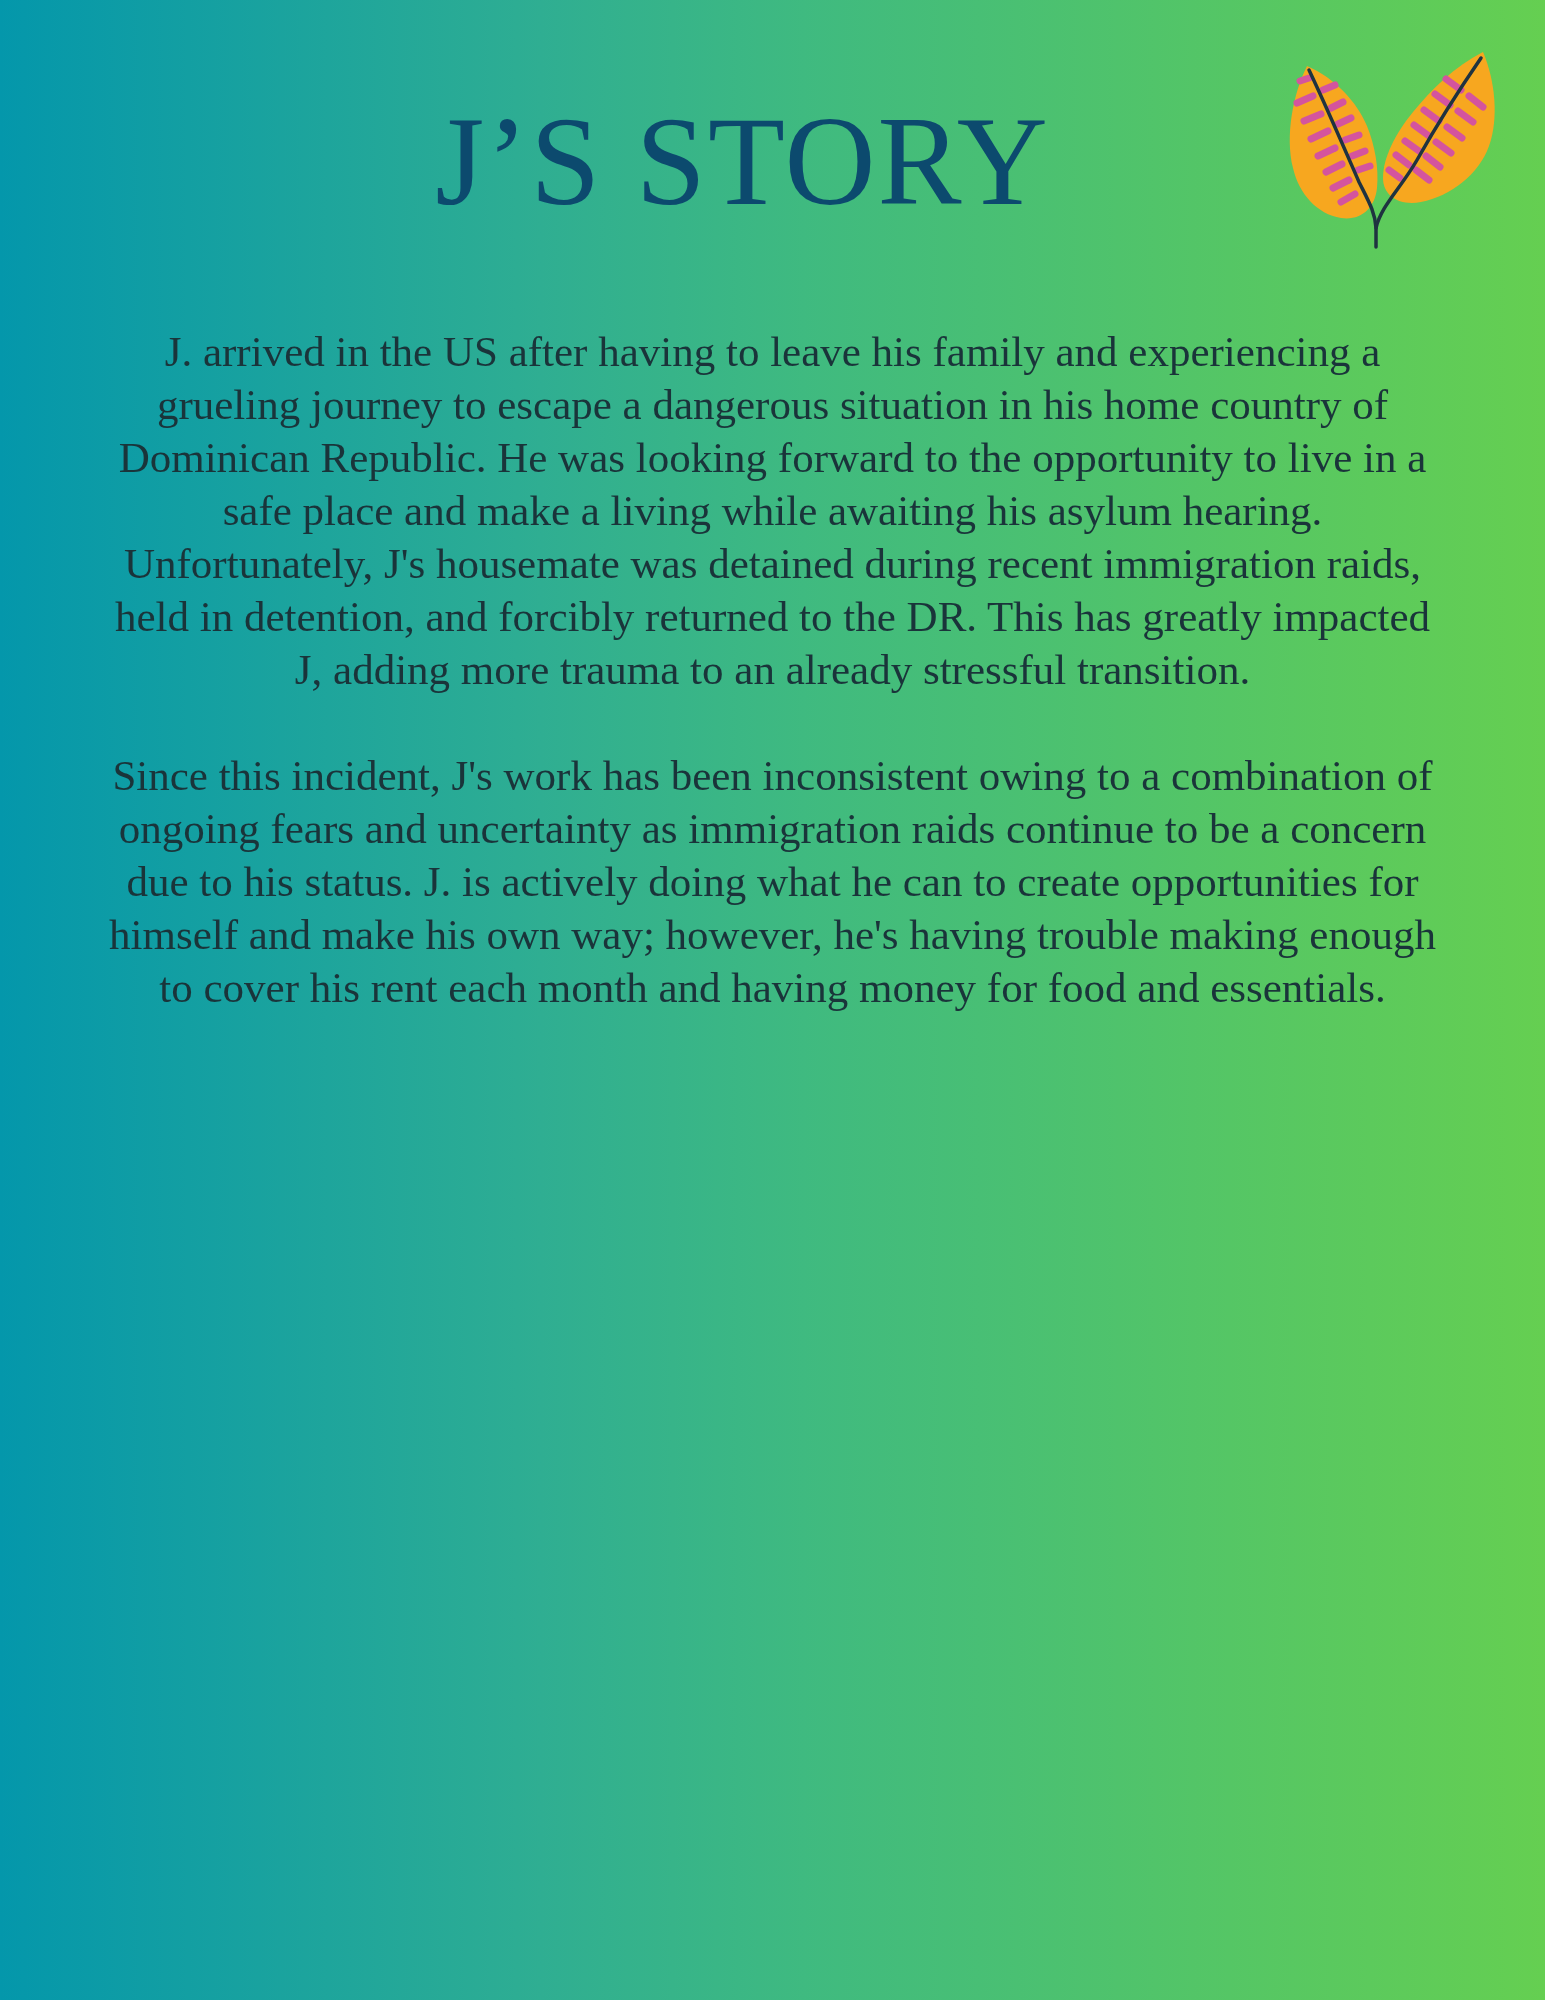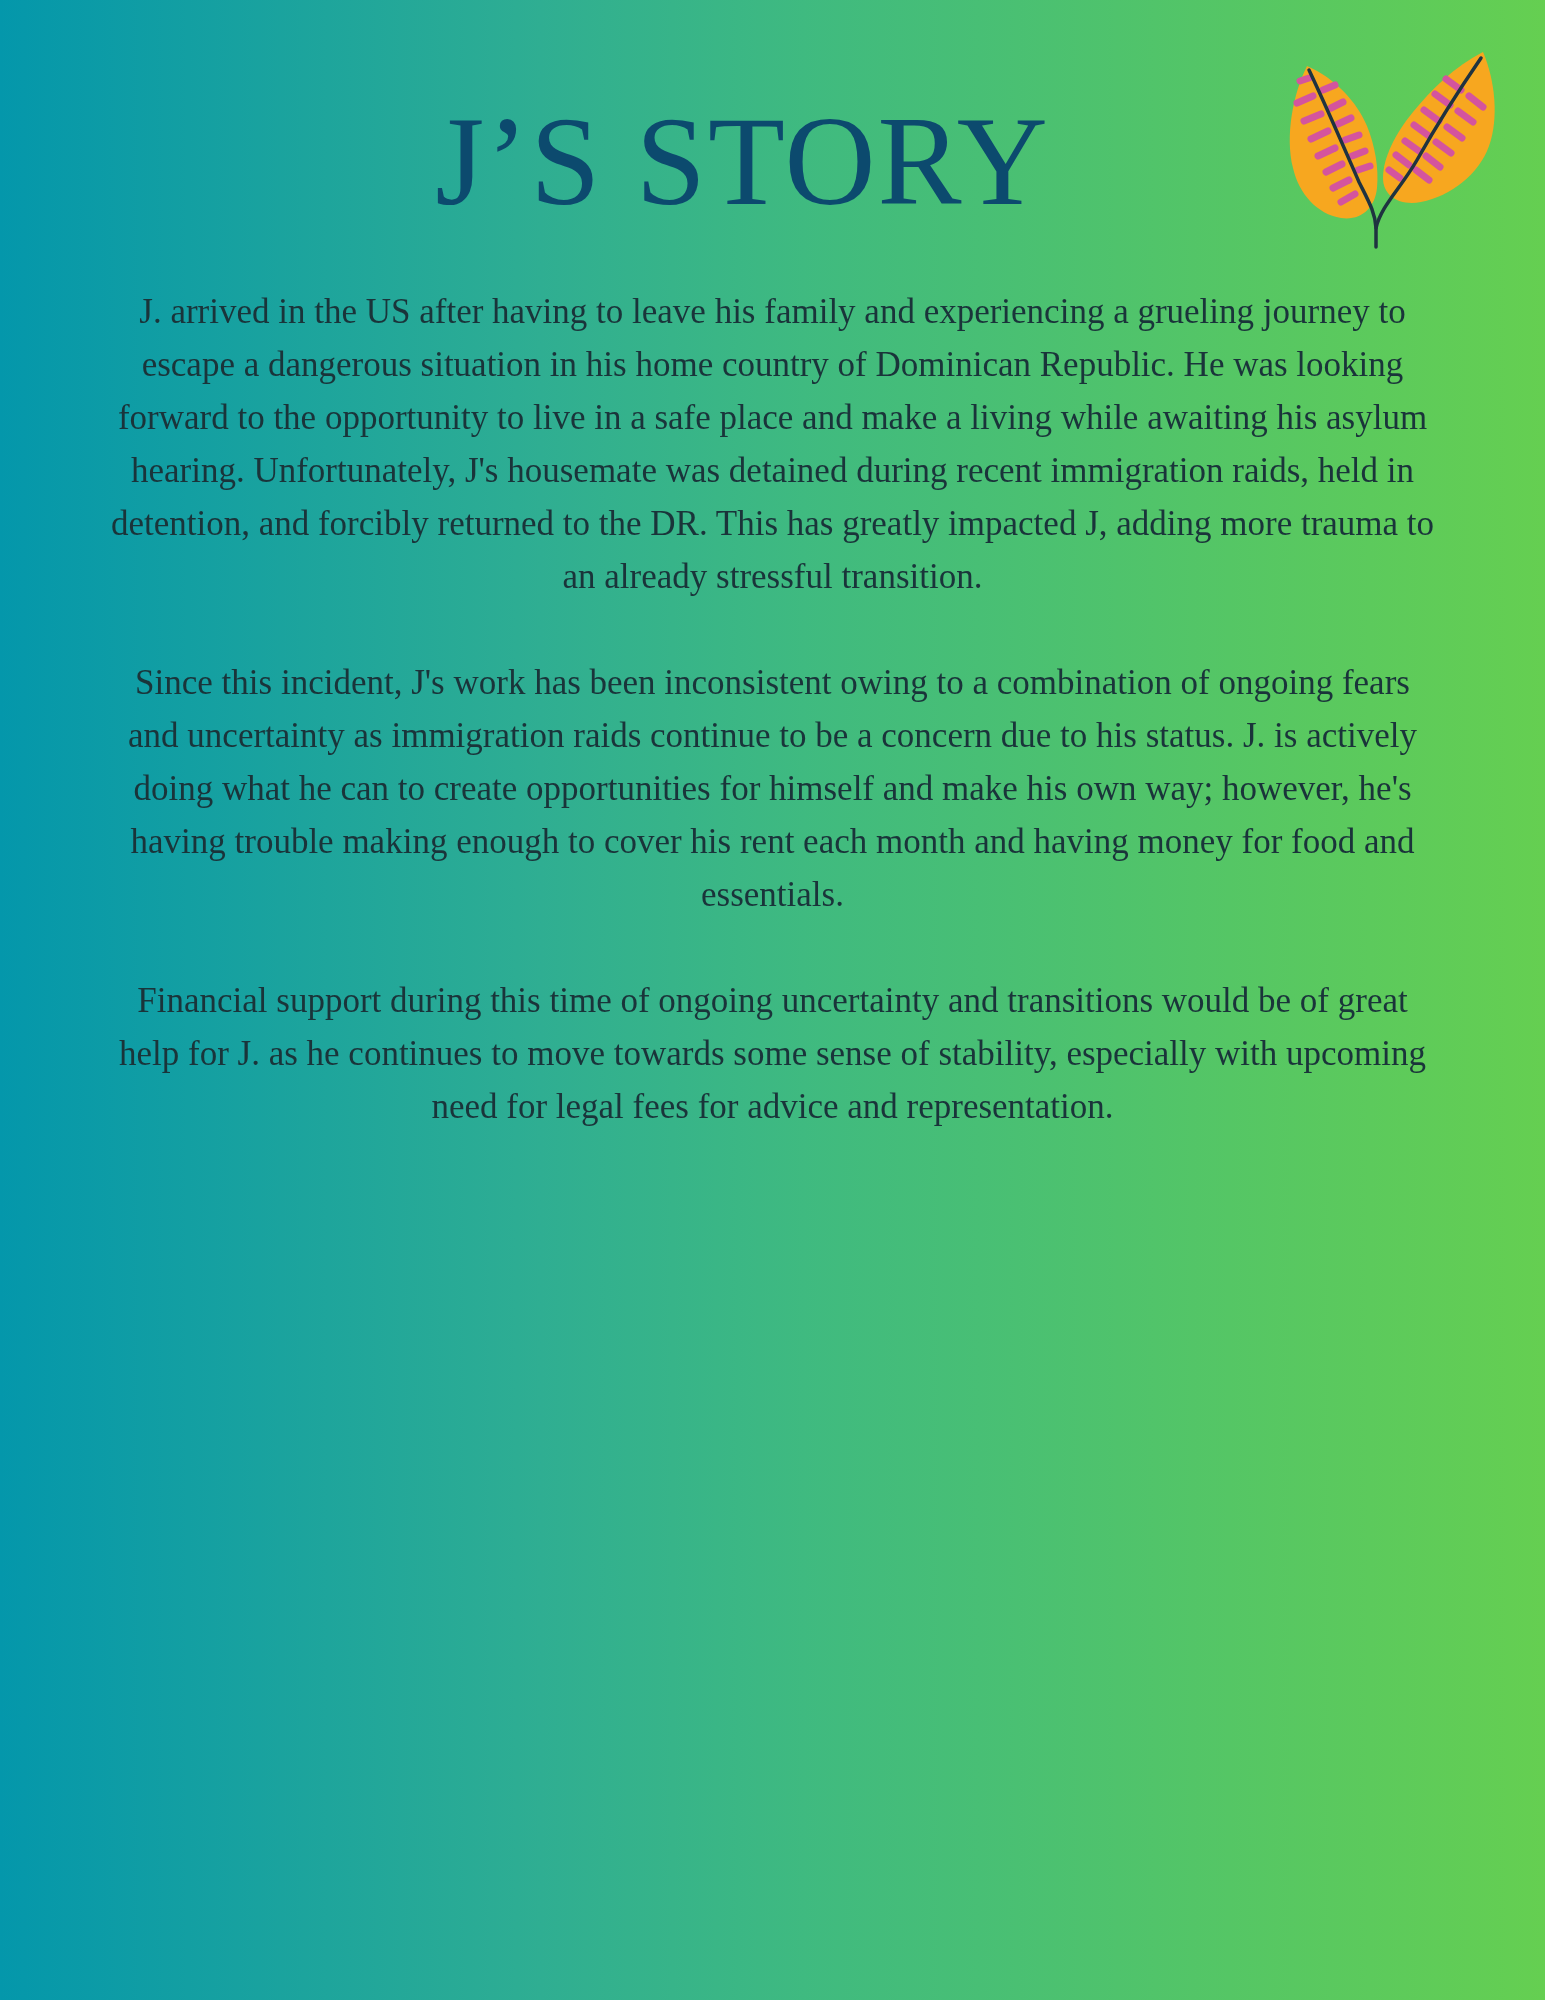--- a/index.html
+++ b/index.html
@@ -29,24 +29,24 @@
   .leaf-icon {
     position: absolute;
     top: 50px;
     right: 46px;
     width: 216px;
     height: 200px;
   }
   .leaf-icon svg { width: 100%; height: 100%; display: block; }
   .story {
     width: 1330px;
-    margin: 48px auto 0;
+    margin: 88px auto 0;
     text-align: center;
     color: #1a343a;
-    font-size: 35px;
+    font-size: 43px;
     line-height: 53px;
   }
   .story p { margin: 0 0 53px 0; }
 </style>
 </head>
 <body>
 
 <div class="poster">
 
   <header class="header">
@@ -98,16 +98,15 @@
           <path d="M26,20 C 44,58 62,100 76,132 C 86,152 92,162 93,178 L 93,197"></path>
           <path d="M198,8 C 176,40 152,78 134,110 C 118,138 98,156 93,178"></path>
         </g>
       </svg>
     </div>
   </header>
 
   <main class="story">
     <p>J. arrived in the US after having to leave his family and experiencing a grueling journey to escape a dangerous situation in his home country of Dominican Republic. He was looking forward to the opportunity to live in a safe place and make a living while awaiting his asylum hearing. Unfortunately, J's housemate was detained during recent immigration raids, held in detention, and forcibly returned to the DR. This has greatly impacted J, adding more trauma to an already stressful transition.</p>
     <p>Since this incident, J's work has been inconsistent owing to a combination of ongoing fears and uncertainty as immigration raids continue to be a concern due to his status. J. is actively doing what he can to create opportunities for himself and make his own way; however, he's having trouble making enough to cover his rent each month and having money for food and essentials.</p>
-    <p>Financial support during this time of ongoing uncertainty and transitions would be of great help for J. as he continues to move towards some sense of stability, especially with upcoming need for legal fees for advice and representation.</p>
   </main>
 
 </div>
 
 </body></html>

